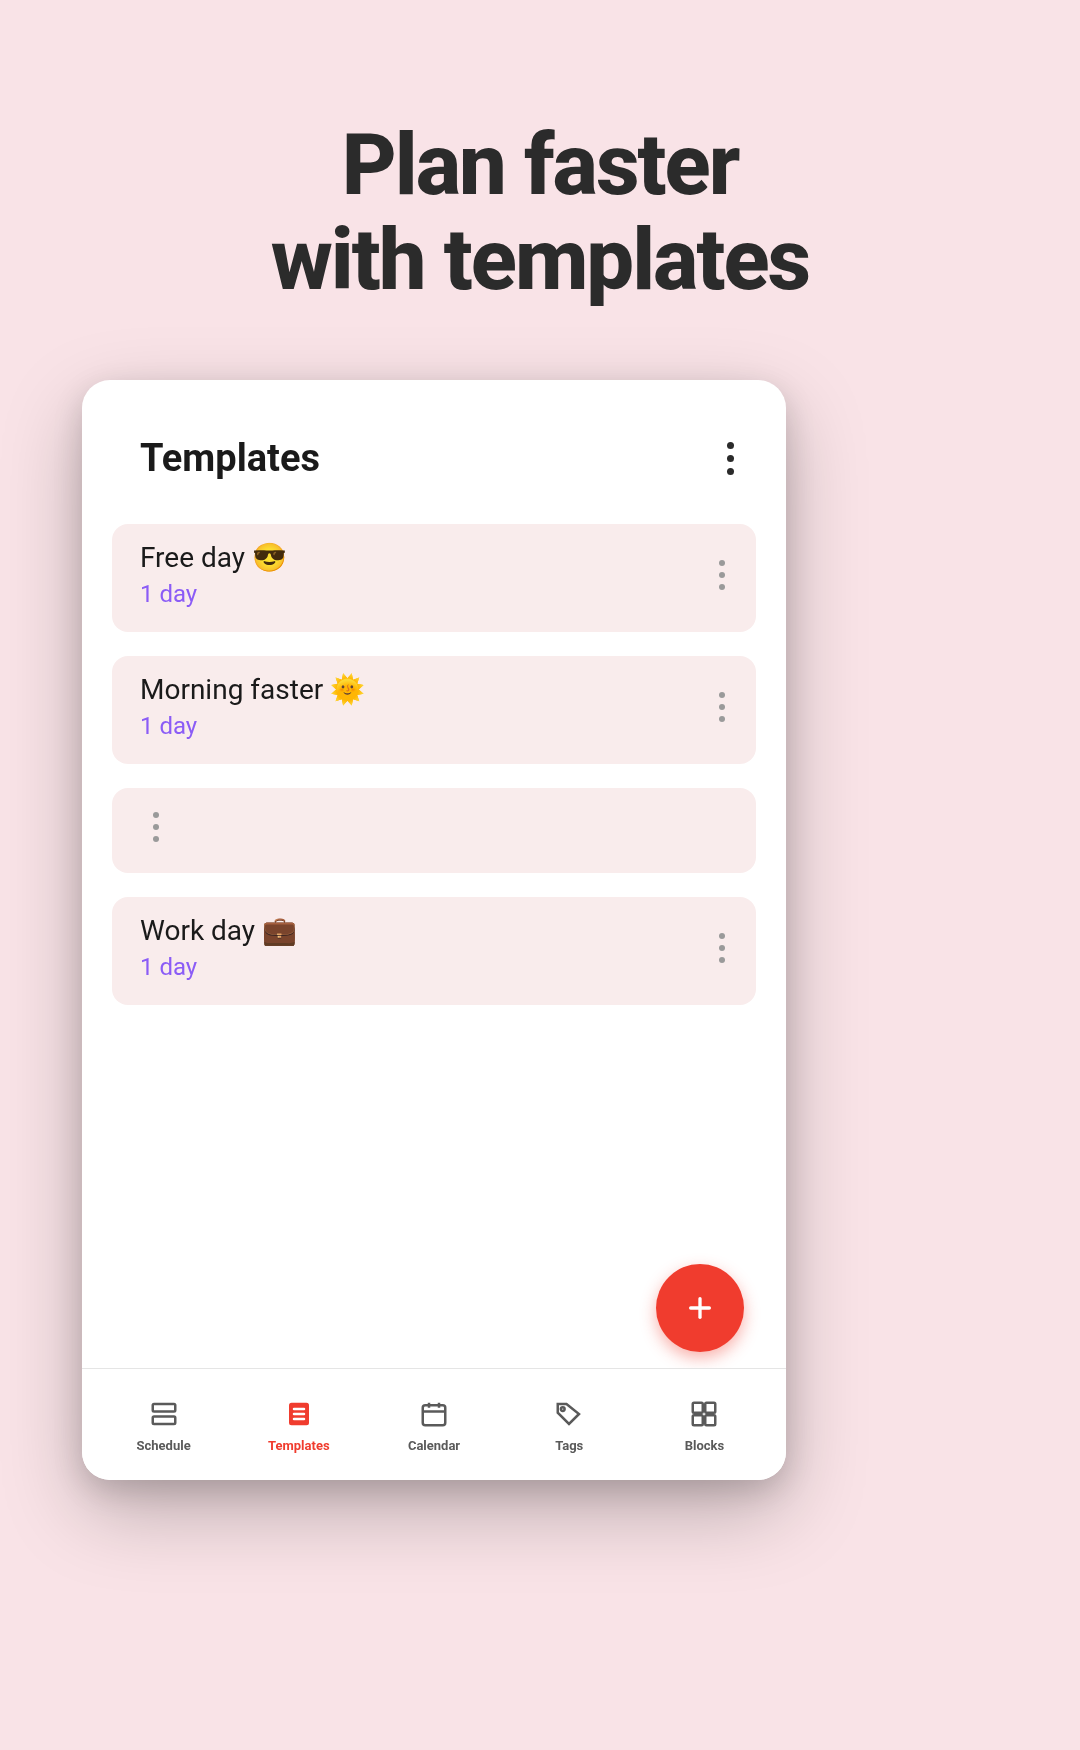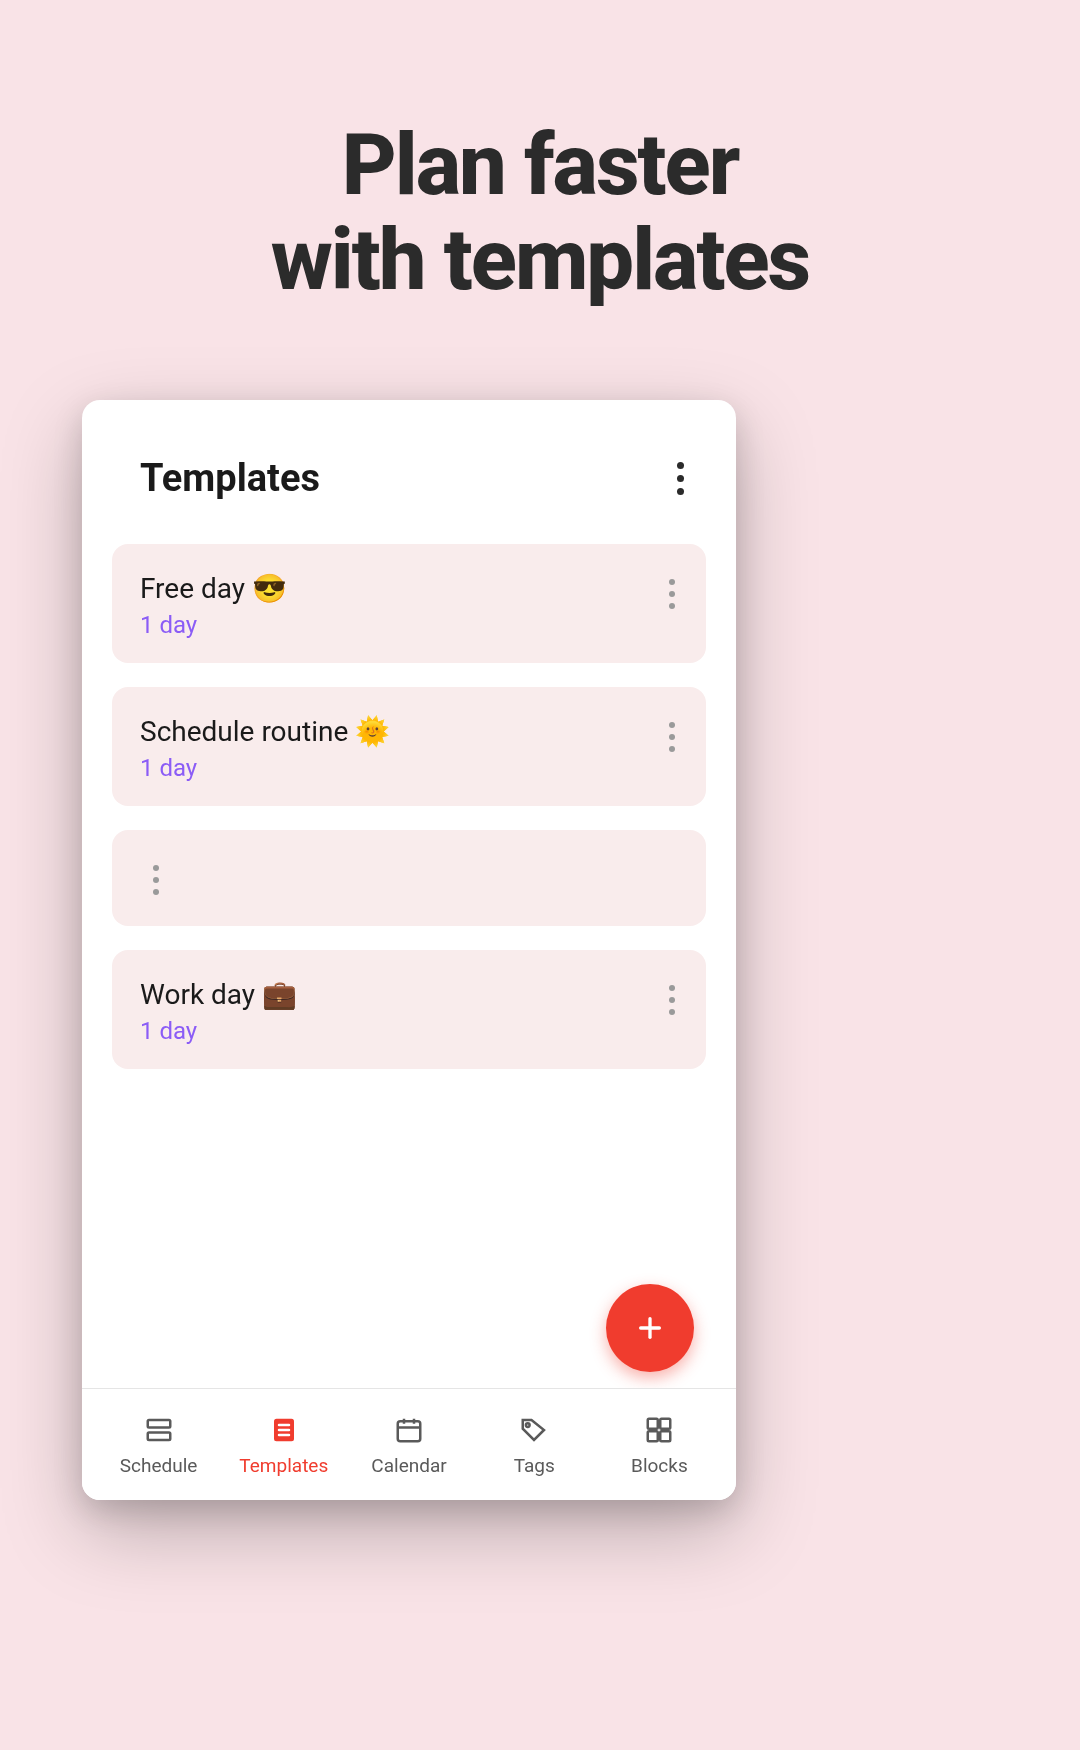--- a/index.html
+++ b/index.html
@@ -16,25 +16,25 @@
       font-size: 85px;
       font-weight: 800;
       color: #2b2b2b;
       line-height: 1.12;
       padding-top: 118px;
       letter-spacing: -2px;
     }
     .phone-frame {
       position: absolute;
       left: 82px;
-      top: 400px;
-      width: 654px;
+      top: 380px;
+      width: 704px;
       height: 1100px;
       background: #ffffff;
-      border-radius: 18px;
+      border-radius: 28px;
       box-shadow: 0 30px 80px rgba(0,0,0,0.25), 0 10px 30px rgba(0,0,0,0.15);
       overflow: hidden;
     }
     .screen {
       width: 100%;
       height: 100%;
       position: relative;
       display: flex;
       flex-direction: column;
     }
@@ -70,23 +70,23 @@
     }
     .list {
       padding: 22px 30px 0 30px;
       display: flex;
       flex-direction: column;
       gap: 24px;
     }
     .card {
       background: #f9ecec;
       border-radius: 16px;
-      padding: 28px 18px 24px 28px;
-      display: flex;
-      align-items: flex-start;
+      padding: 17px 18px 24px 28px;
+      display: flex;
+      align-items: center;
       justify-content: space-between;
       cursor: pointer;
     }
     .card-text { display: flex; flex-direction: column; gap: 6px; }
     .card-title { font-size: 28px; color: #1a1a1a; font-weight: 400; }
     .card-sub { font-size: 24px; color: #8b5cf6; }
     .card-menu {
       width: 32px; height: 44px;
       display: flex; align-items: center; justify-content: center;
       cursor: pointer;
@@ -123,21 +123,21 @@
     .nav-item {
       display: flex;
       flex-direction: column;
       align-items: center;
       gap: 6px;
       cursor: pointer;
       color: #5a5a5a;
       flex: 1;
     }
     .nav-item.active { color: #f03c2e; }
-    .nav-item .nav-label { font-size: 19px; }
+    .nav-item .nav-label { font-size: 13px; font-weight: bold; }
     .nav-icon { width: 36px; height: 36px; display: flex; align-items: center; justify-content: center; }
   </style>
 </head>
 <body>
 
 <div class="headline">
   <div>Plan faster</div>
   <div>with templates</div>
 </div>
 
@@ -165,21 +165,21 @@
           <div class="dots-v">
               <span></span>
               <span></span>
               <span></span>
             </div>
         </div>
       </div>
 
       <div class="card">
         <div class="card-text">
-          <div class="card-title">Schedule routine 🌞</div>
+          <div class="card-title">Morning faster 🌞</div>
           <div class="card-sub">1 day</div>
         </div>
         <div class="card-menu">
           <div class="dots-v">
               <span></span>
               <span></span>
               <span></span>
             </div>
         </div>
       </div>

